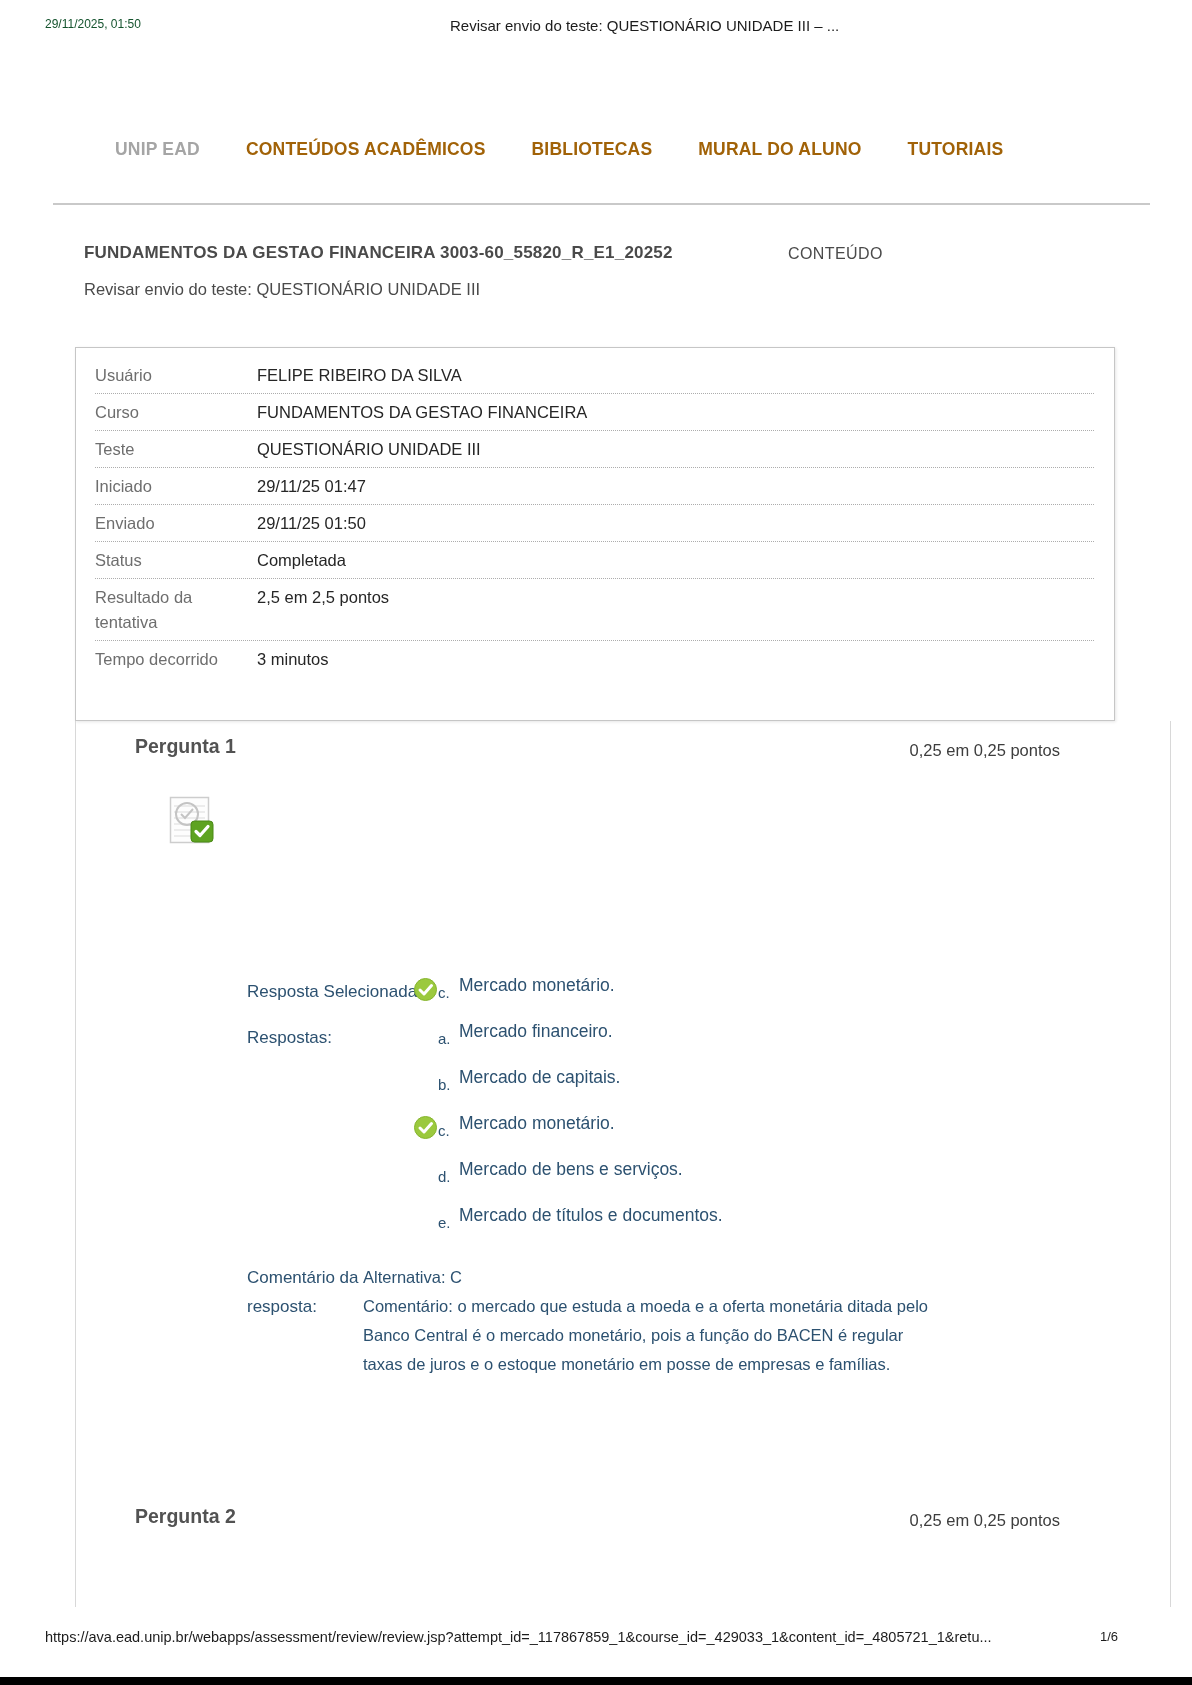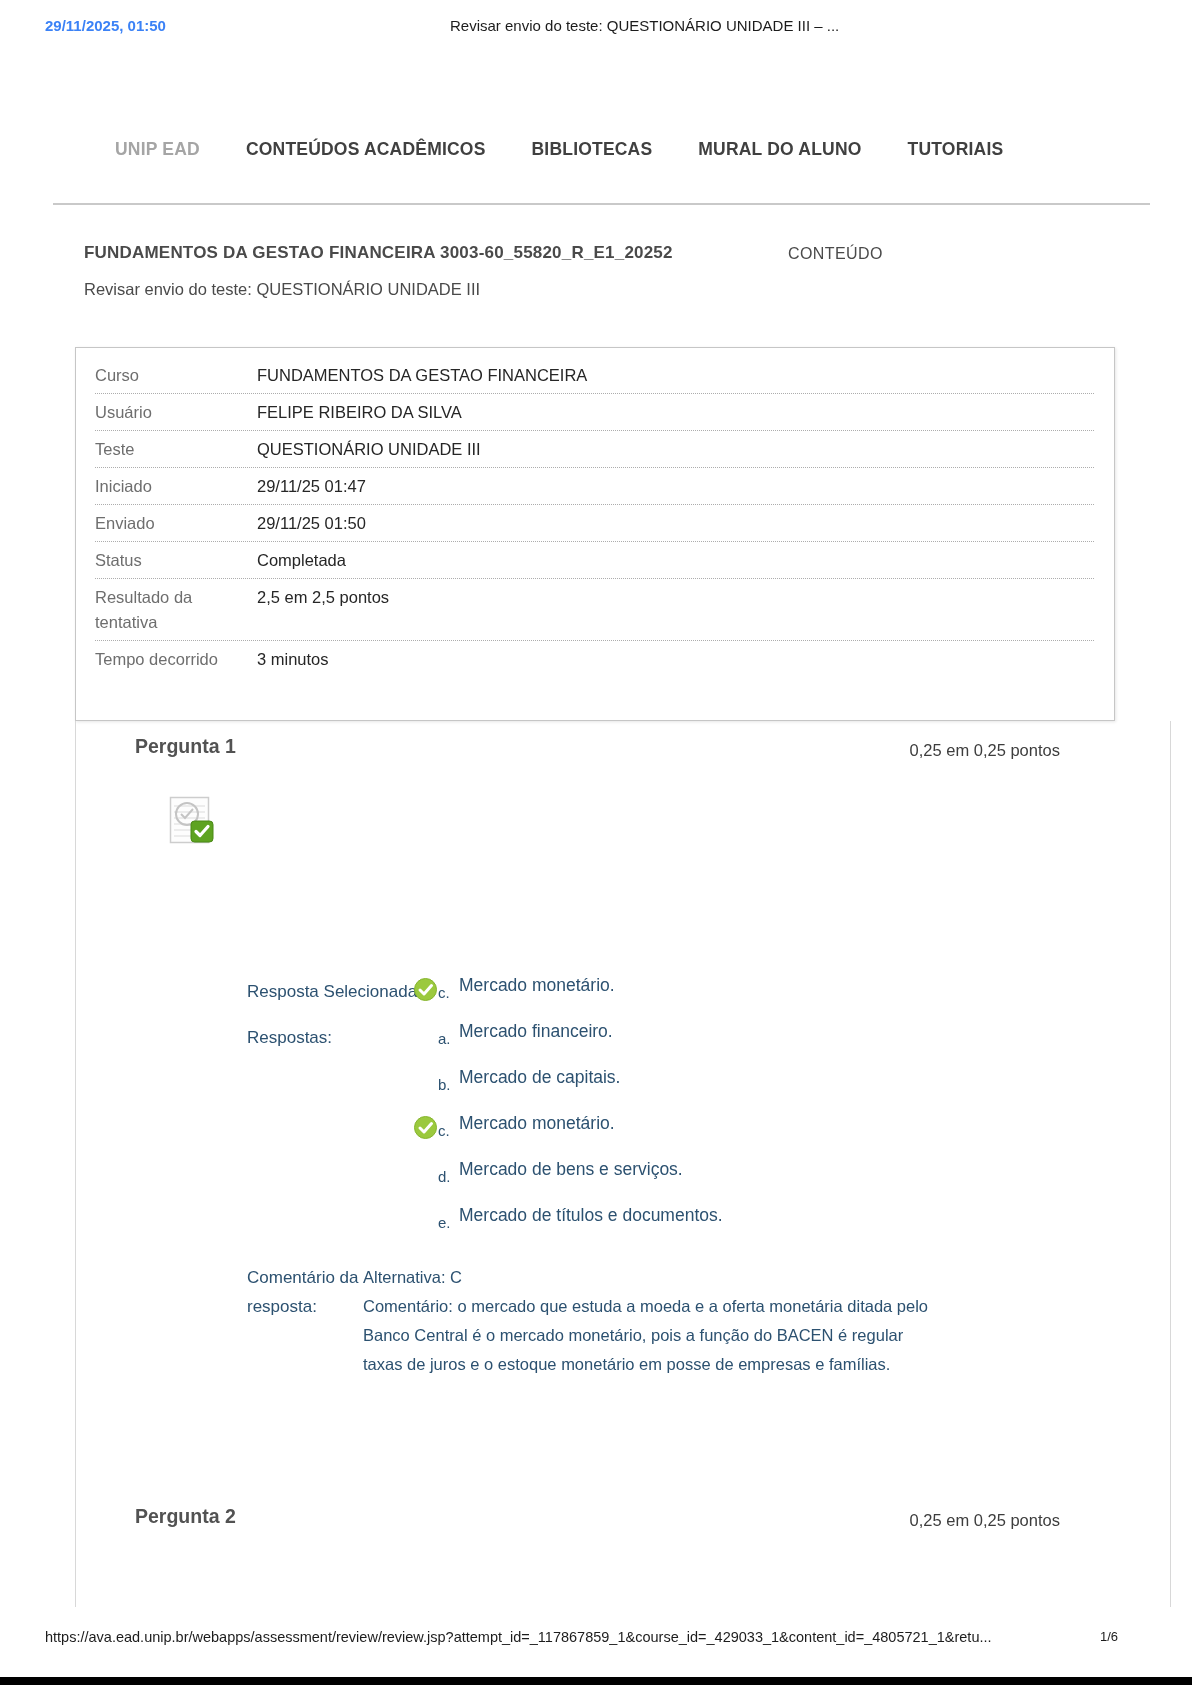--- a/index.html
+++ b/index.html
@@ -2,31 +2,31 @@
 <html><head>
 <meta charset="utf-8">
 <style>
   html,body { margin:0; padding:0; }
   body {
     width:1192px; height:1685px; position:relative; overflow:hidden;
     background:#ffffff; font-family:"Liberation Sans", sans-serif;
     -webkit-font-smoothing:antialiased;
   }
   
-  .print-datetime { position:absolute; left:45px; top:17px; font-size:15px; color:#3b82f6;font-weight:bold; }
+  .print-datetime { position:absolute; left:45px; top:17px; font-size:12px; color:#14532d; }
   .print-title    { position:absolute; left:450px; top:17px; font-size:15px; color:#1c1c1c; }
   .print-url      { position:absolute; left:45px; top:1629px; font-size:14.5px; color:#1c1c1c; white-space:nowrap; }
   .print-page     { position:absolute; left:1100px; top:1629px; font-size:13px; color:#1c1c1c; }
   .bottom-bar     { position:absolute; left:0; top:1677px; width:1192px; height:8px; background:#000; }
 
   
   .nav { position:absolute; left:115px; top:139px; display:flex; column-gap:46px; align-items:baseline;
          font-size:17.5px; font-weight:700; letter-spacing:.2px; }
   .nav-brand { color:#a5a5a5; }
-  .nav-link  { color:#404040; cursor:pointer; }
+  .nav-link  { color:#a16207; cursor:pointer; }
   .rule { position:absolute; left:53px; top:203px; width:1097px; height:2px; background:#c9c9c9; }
 
   
   .course-title    { position:absolute; left:84px; top:243px; font-size:17px; font-weight:700; color:#4a4a4a; letter-spacing:.2px; }
   .content-link    { position:absolute; left:740px; top:245px; font-size:16px; color:#4a4a4a; letter-spacing:.4px; cursor:pointer;margin-left:48px; }
   .course-subtitle { position:absolute; left:84px; top:280px; font-size:16.5px; color:#4a4a4a; }
 
   
   .summary-box { position:absolute; left:75px; top:347px; width:1040px; height:374px; box-sizing:border-box;
                  border:1px solid #c6c6c6; background:#fff; padding:9px 20px 0 19px;
@@ -76,26 +76,26 @@
   <span class="nav-link">TUTORIAIS</span>
 </div>
 <div class="rule"></div>
 
 <div class="course-title">FUNDAMENTOS DA GESTAO FINANCEIRA 3003-60_55820_R_E1_20252</div>
 <div class="content-link">CONTEÚDO</div>
 <div class="course-subtitle">Revisar envio do teste: QUESTIONÁRIO UNIDADE III</div>
 
 <div class="summary-box">
   <div class="srow">
+    <span class="srow-label">Usuário</span>
+    <span class="srow-value">FELIPE RIBEIRO DA SILVA</span>
+  </div>
+  <div class="srow">
     <span class="srow-label">Curso</span>
     <span class="srow-value">FUNDAMENTOS DA GESTAO FINANCEIRA</span>
-  </div>
-  <div class="srow">
-    <span class="srow-label">Usuário</span>
-    <span class="srow-value">FELIPE RIBEIRO DA SILVA</span>
   </div>
   <div class="srow">
     <span class="srow-label">Teste</span>
     <span class="srow-value">QUESTIONÁRIO UNIDADE III</span>
   </div>
   <div class="srow">
     <span class="srow-label">Iniciado</span>
     <span class="srow-value">29/11/25 01:47</span>
   </div>
   <div class="srow">

